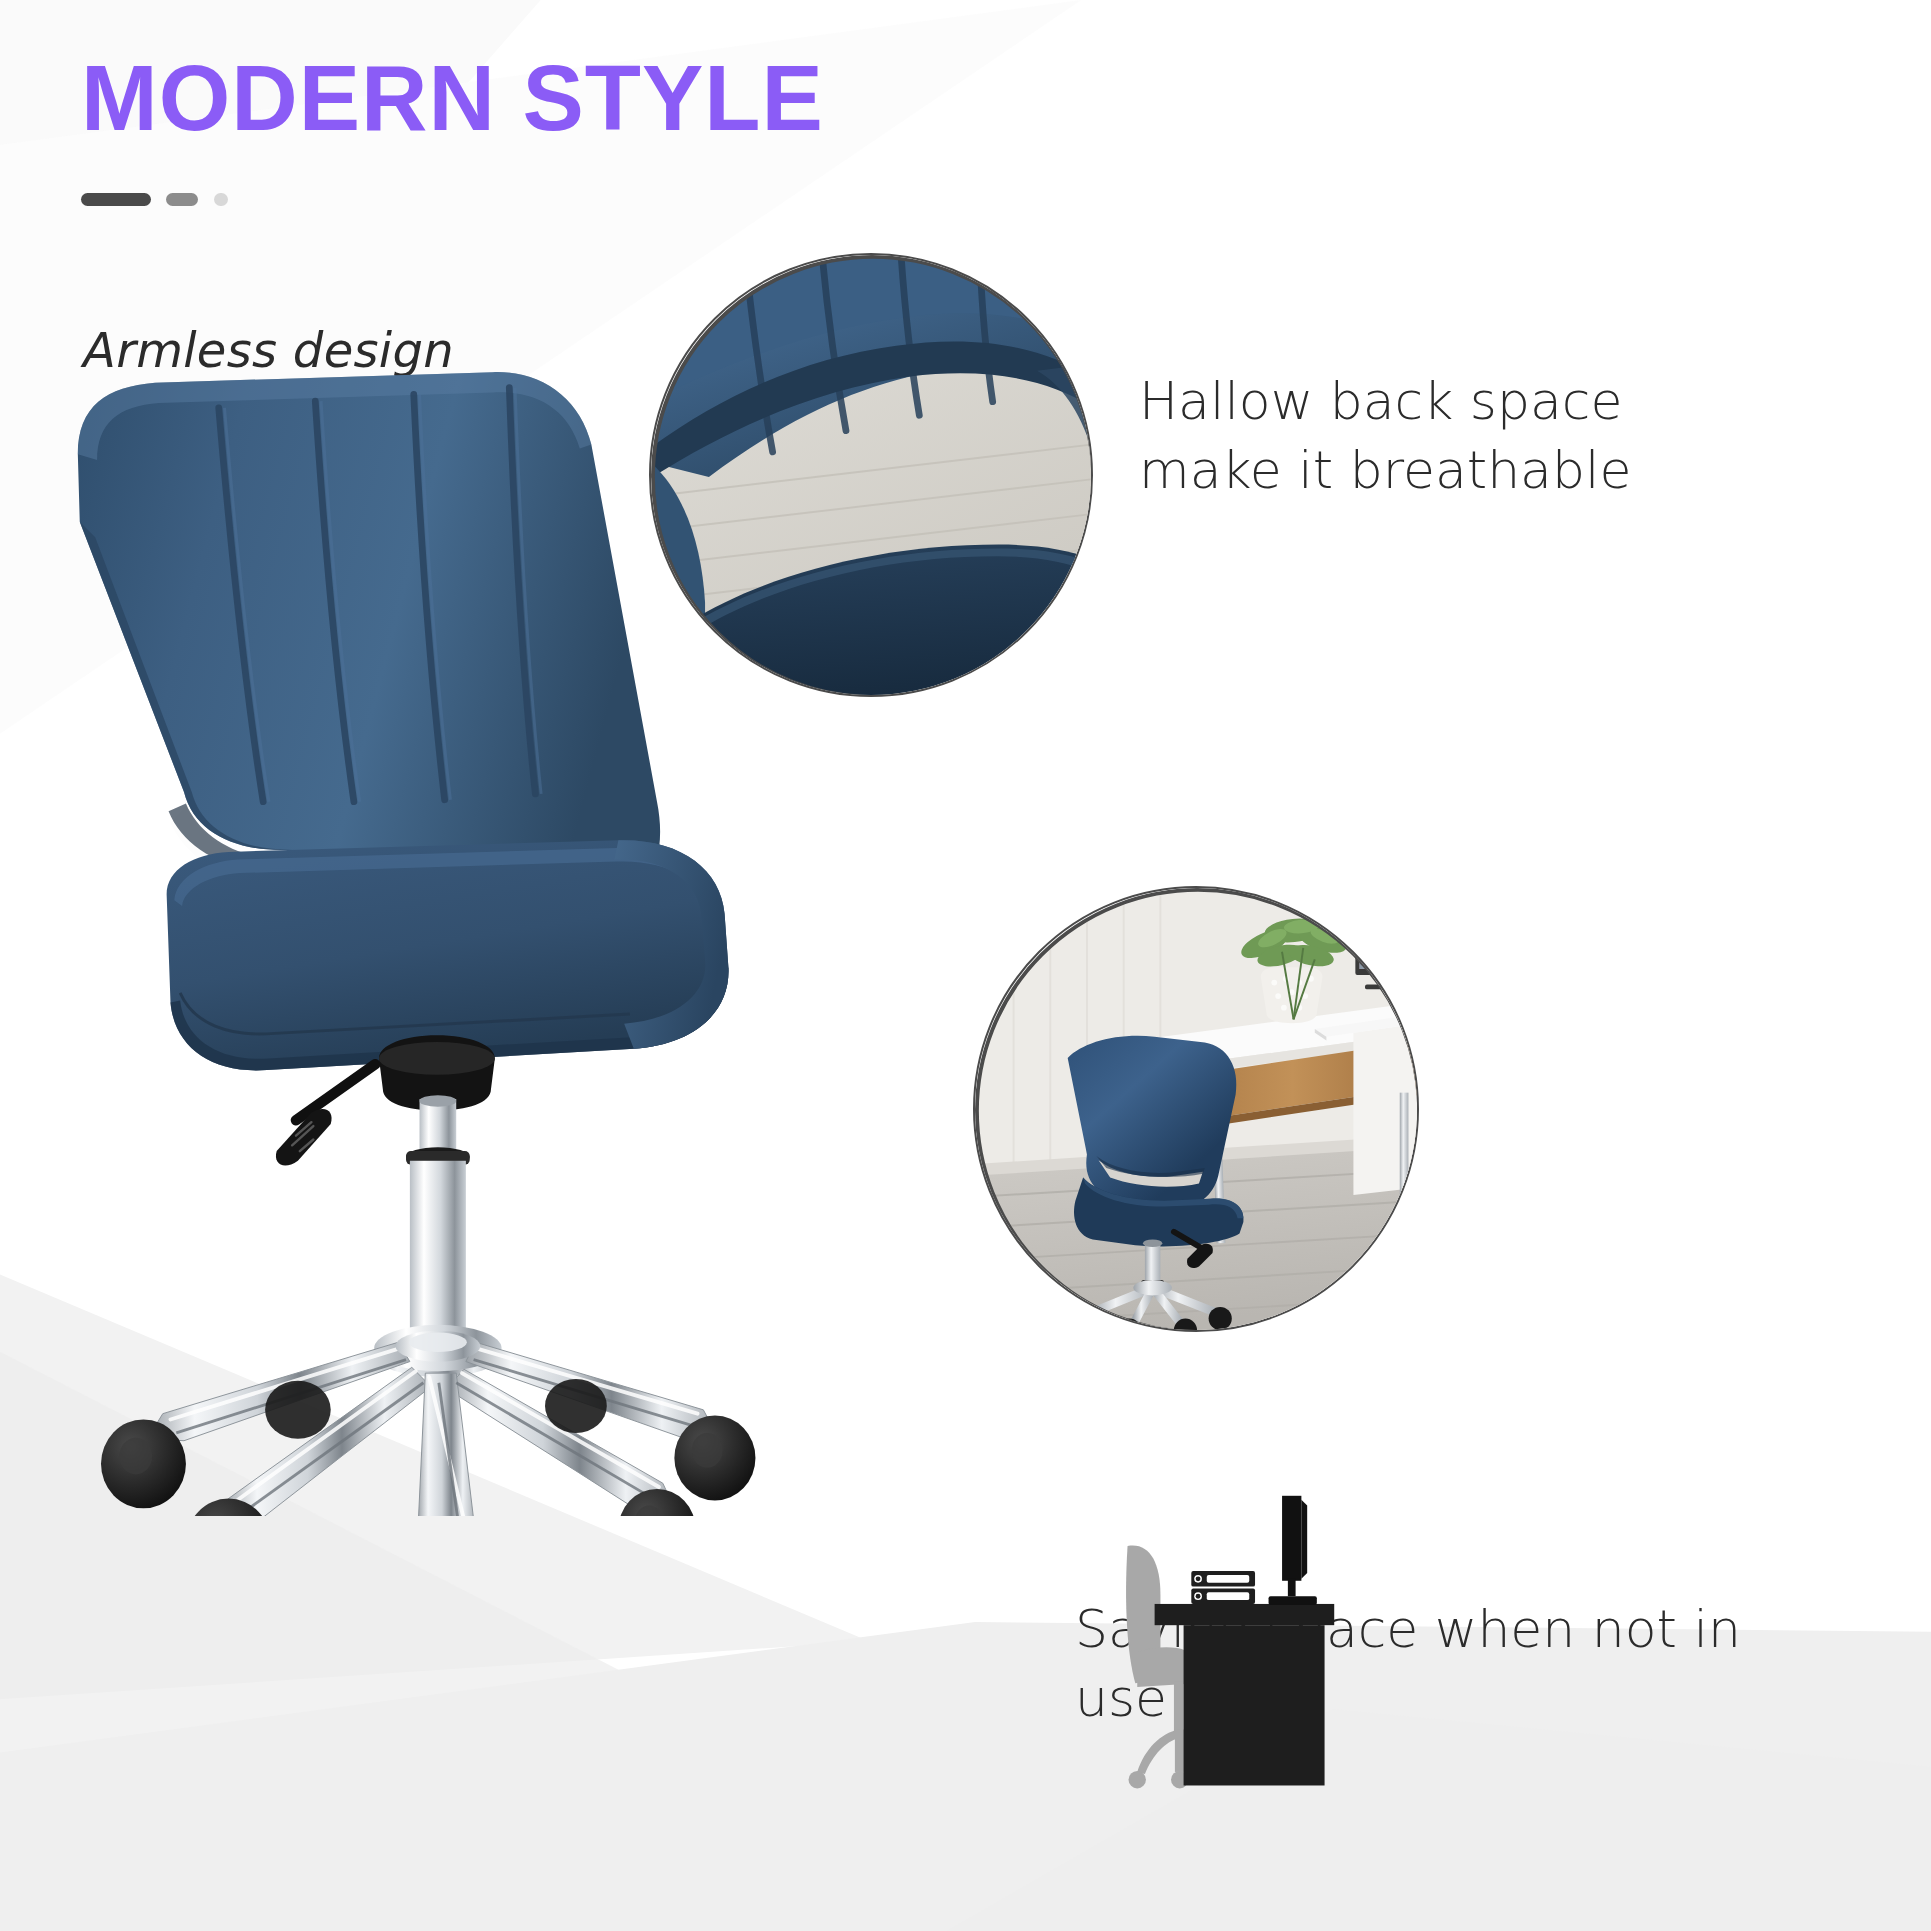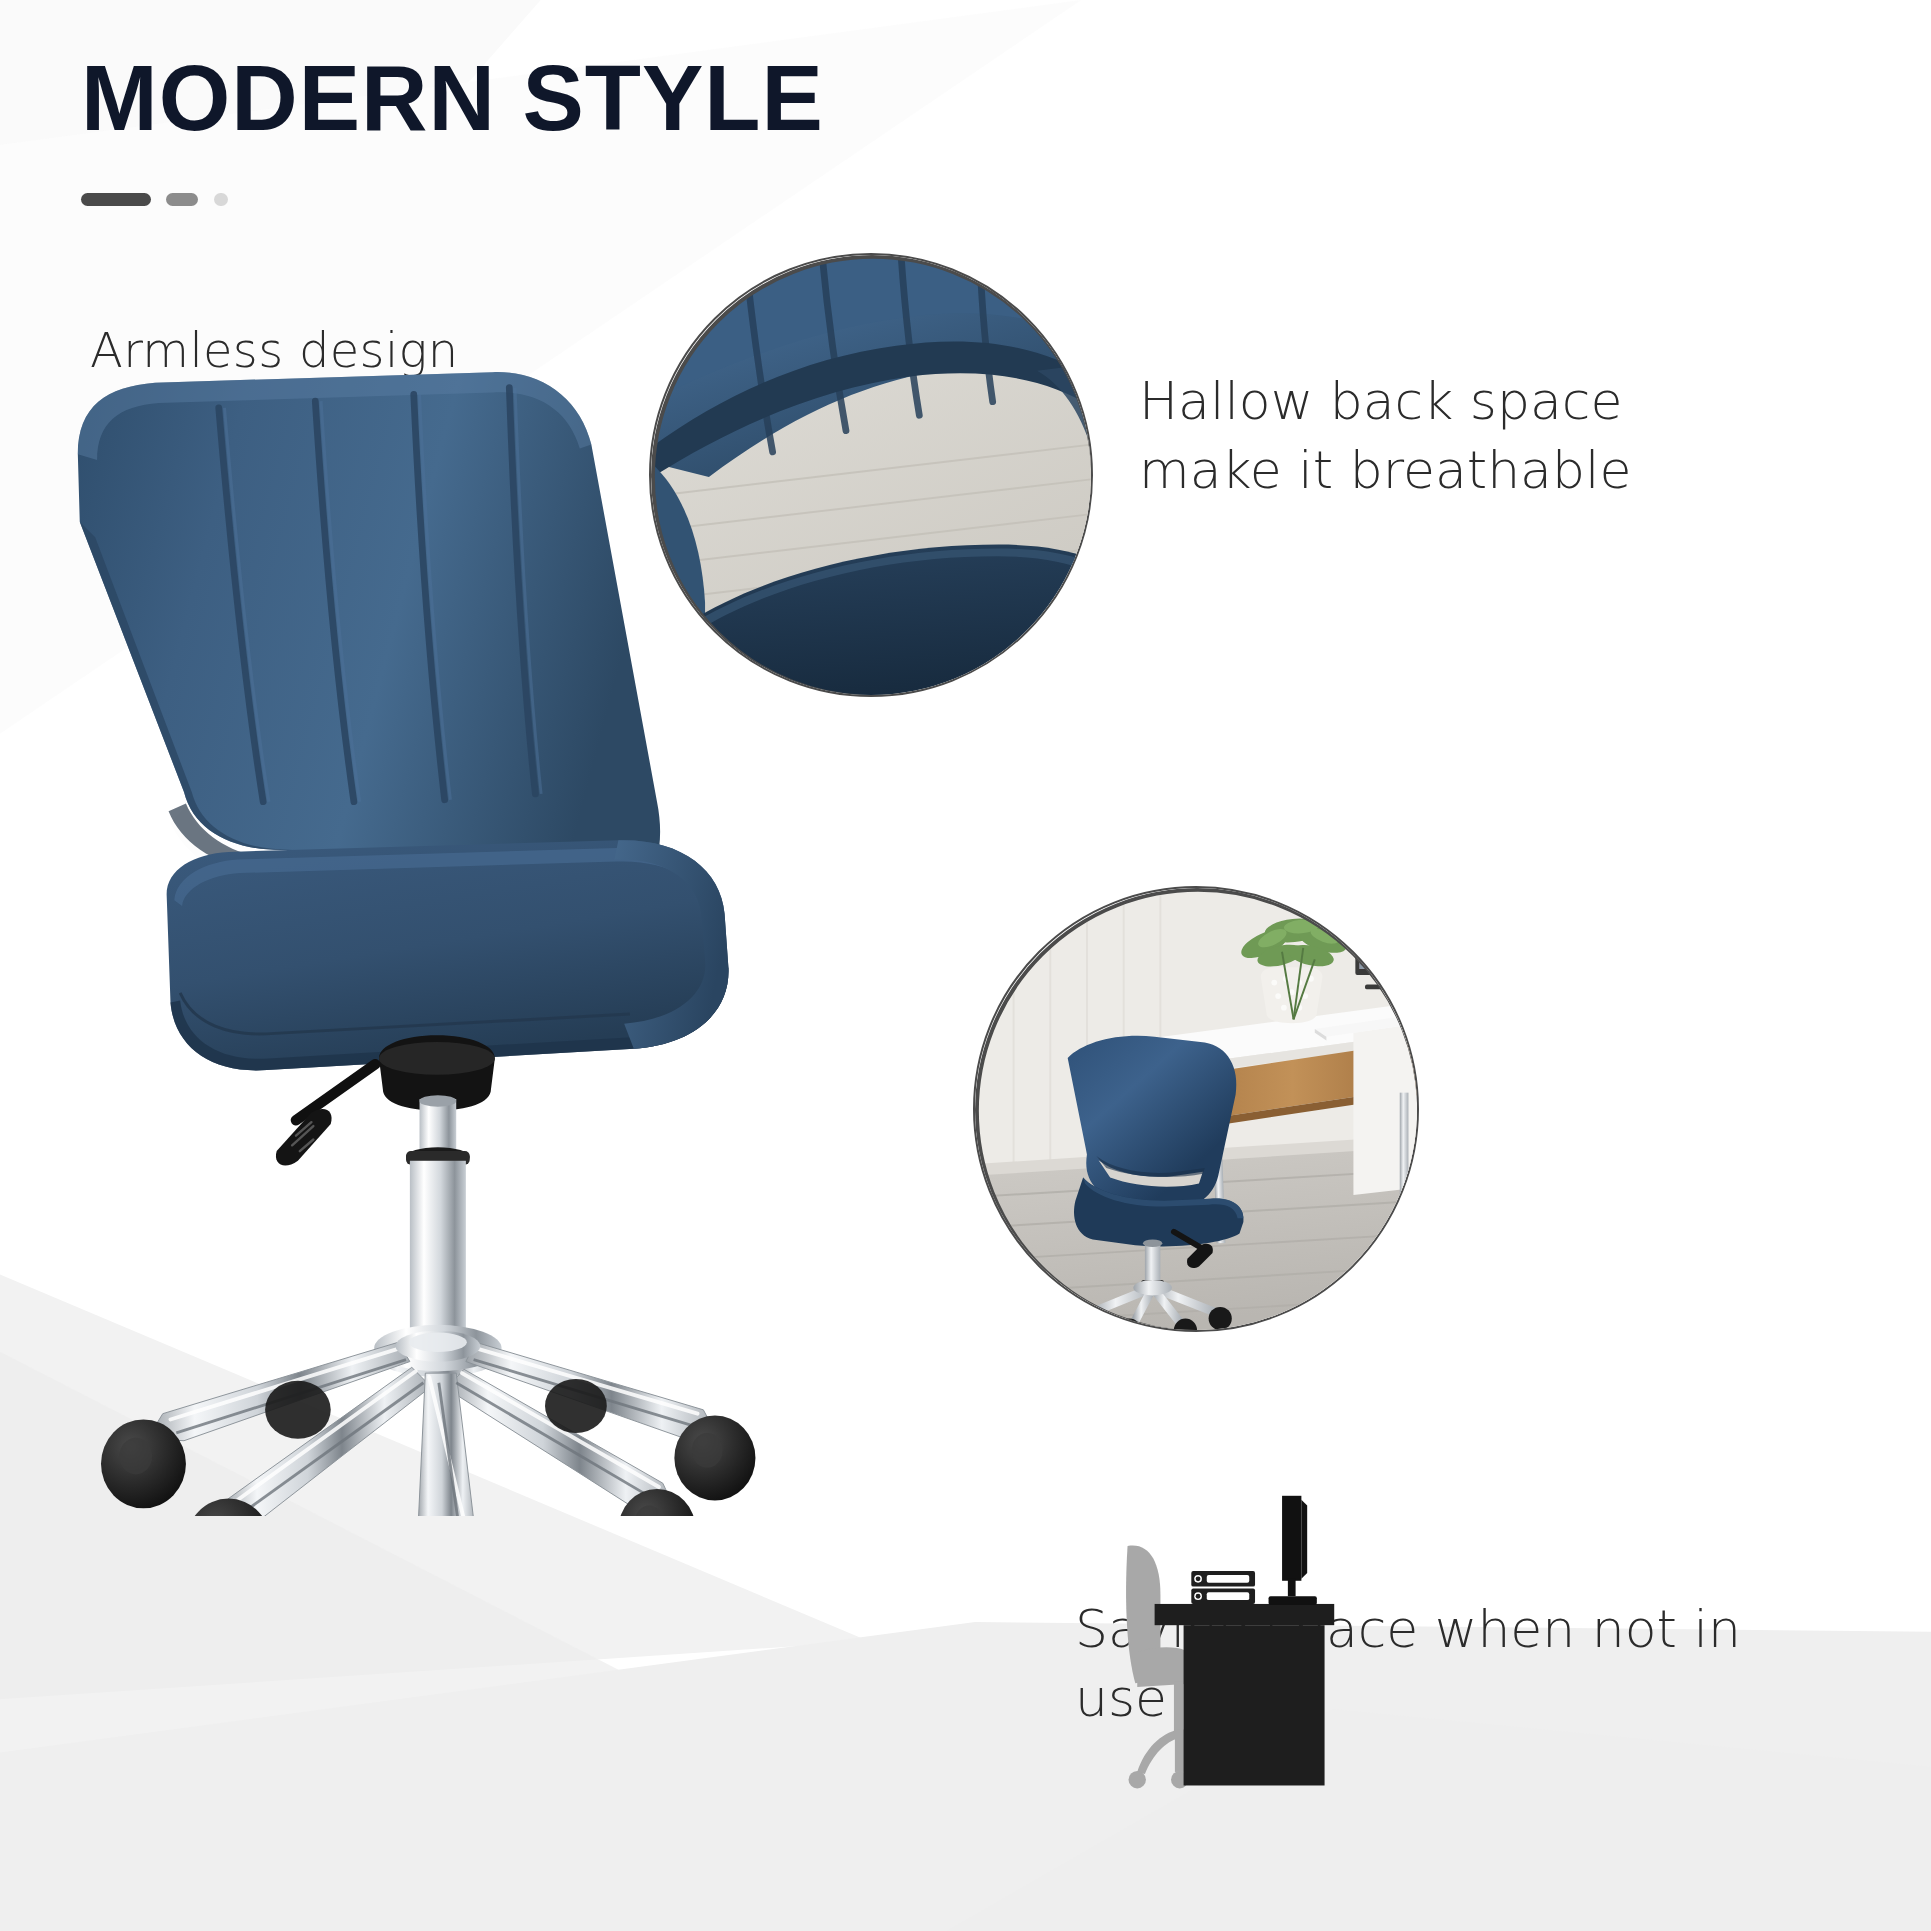--- a/index.html
+++ b/index.html
@@ -10,34 +10,34 @@
     position:relative;
   }
   
   .bg{position:absolute;inset:0;overflow:hidden;}
   .bg svg{position:absolute;inset:0;width:1931px;height:1931px;display:block;}
 
   
   .headline{
     position:absolute;left:81px;top:50px;
     font-size:92px;font-weight:bold;letter-spacing:1px;
-    color:#0f172a;line-height:1.05;white-space:nowrap;
+    color:#8b5cf6;line-height:1.05;white-space:nowrap;
   }
   
   .rule{position:absolute;left:81px;top:193px;display:flex;align-items:center;gap:15.4px;}
   .rule .d1{width:70px;height:12.6px;border-radius:6.8px;background:#4a4a4a;}
   .rule .d2{width:32px;height:12.6px;border-radius:6.8px;background:#8c8c8c;}
   .rule .d3{width:14.5px;height:12.6px;border-radius:6.8px;background:#d8d8d8;}
 
   
   .cap{
     color:#2b2b2b;font-weight:300;
     font-family:"DejaVu Sans", sans-serif;
   }
-  .cap-armless{position:absolute;left:90px;top:322px;font-size:48px;letter-spacing:0.3px;}
+  .cap-armless{position:absolute;left:83px;top:322px;font-size:48px;letter-spacing:0.3px;font-style:italic;}
   .cap-hallow{position:absolute;left:1139px;top:367px;font-size:52px;line-height:1.32;width:618px;}
   .cap-saving{position:absolute;left:1075px;top:1595px;font-size:52px;line-height:1.32;width:772px;}
 
   
   .photo{position:absolute;overflow:hidden;}
   .circle{border-radius:50%;border:2.9px solid #4b4b4b;box-sizing:border-box;}
 
   
   #hero{left:39px;top:348px;width:763px;height:1168px;}
 

